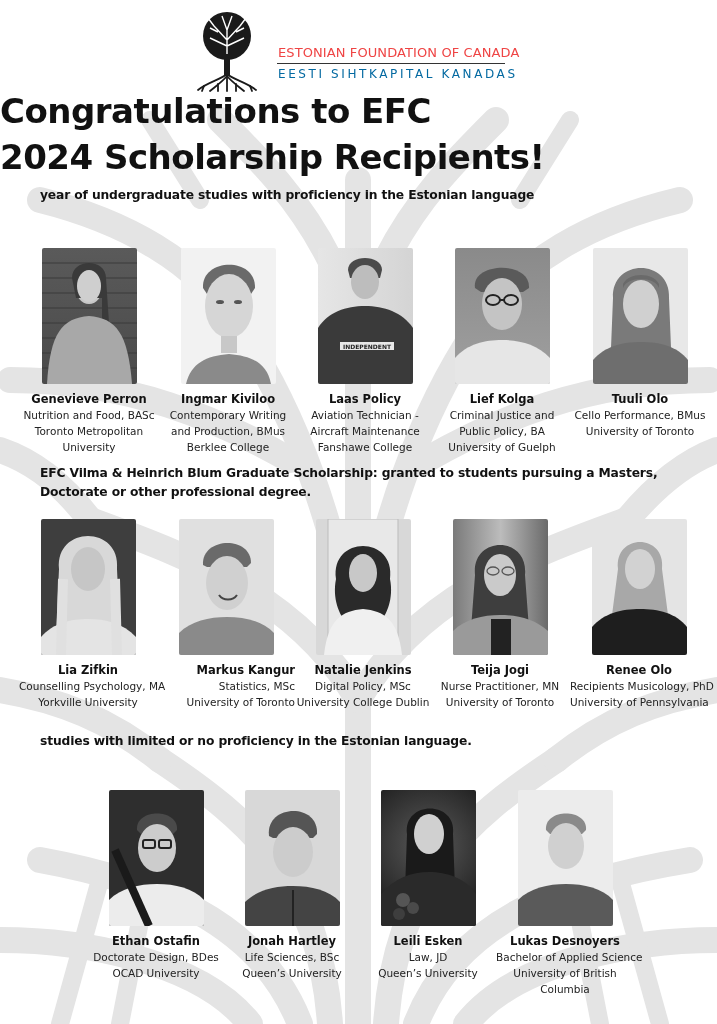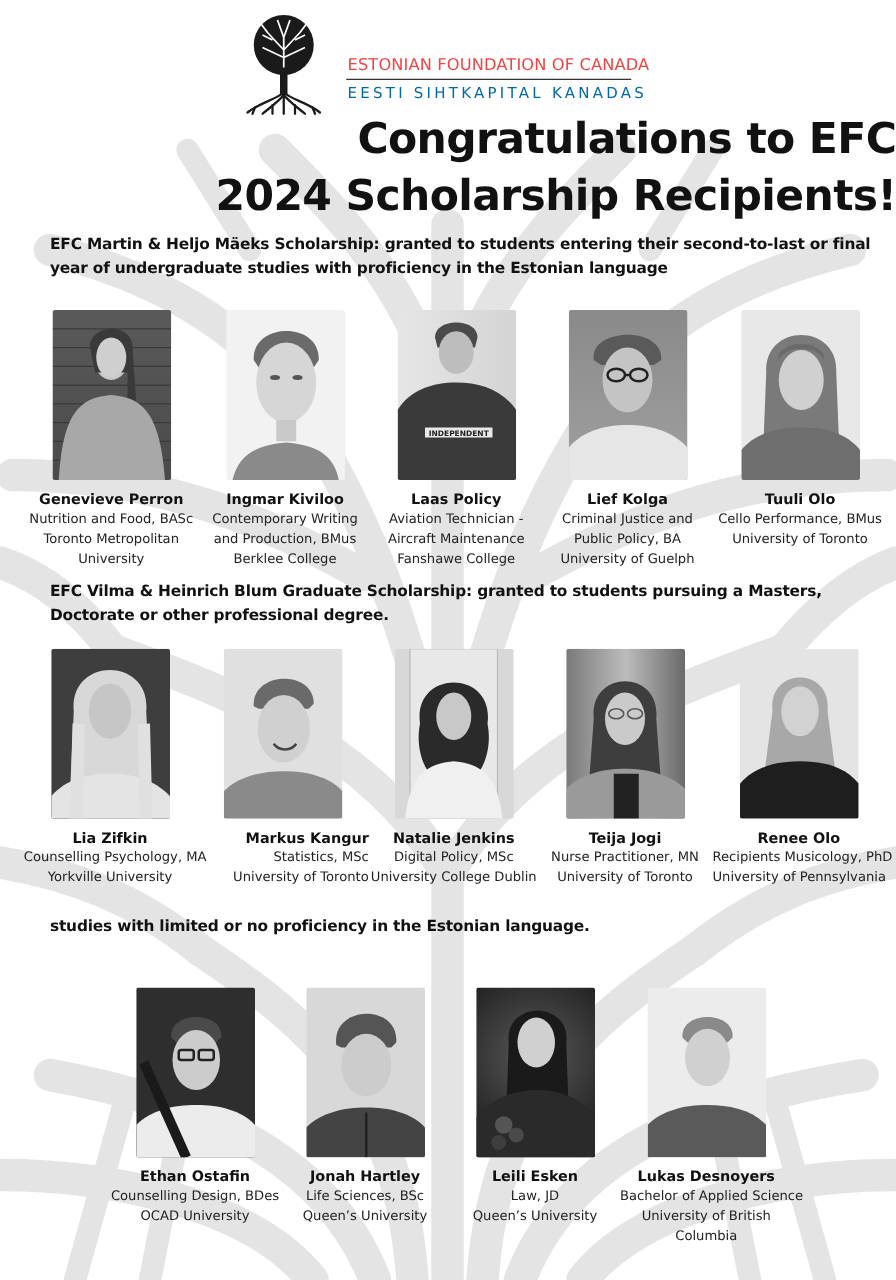--- a/index.html
+++ b/index.html
@@ -7,21 +7,21 @@
   body { position: relative; font-family: "DejaVu Sans", sans-serif; color: #111; }
 
   .bg-pattern { position: absolute; left: 0; top: 0; width: 717px; height: 1024px; z-index: 0; }
 
   .header { position: absolute; left: 190px; top: 8px; width: 330px; height: 86px; z-index: 1; }
   .logo-tree { position: absolute; left: 4px; top: 2px; width: 66px; height: 82px; }
   .org-en { position: absolute; left: 88px; top: 37px; font-size: 13px; letter-spacing: 0.1px; color: #ef4444; white-space: nowrap; font-family: "DejaVu Sans", sans-serif; }
   .org-rule { position: absolute; left: 87px; top: 55px; width: 228px; height: 1px; background: #333; }
   .org-et { position: absolute; left: 88px; top: 59px; font-size: 12px; letter-spacing: 2.6px; color: #0369a1; white-space: nowrap; }
 
-  .title { position: absolute; left: 0; top: 88px; width: 717px; text-align: right; font-weight: bold; font-size: 34px; line-height: 46px; z-index: 1; font-family: "DejaVu Sans", sans-serif; letter-spacing: -0.5px; }
+  .title { position: absolute; left: 0; top: 88px; width: 717px; text-align: left; font-weight: bold; font-size: 34px; line-height: 46px; z-index: 1; font-family: "DejaVu Sans", sans-serif; letter-spacing: -0.5px; }
 
   .section-desc { position: absolute; left: 40px; width: 660px; font-weight: bold; font-size: 12.3px; line-height: 19px; z-index: 1; letter-spacing: -0.15px; }
 
   .card { position: absolute; width: 138px; text-align: center; z-index: 1; }
   .photo { width: 95px; height: 136px; margin: 0 auto; border-radius: 2px; position: relative; overflow: hidden; }
   .photo .bgfill { position: absolute; inset: 0; }
   .photo svg { position: absolute; left: 0; top: 0; width: 95px; height: 136px; }
   .name { font-weight: bold; font-size: 11.5px; line-height: 16px; margin-top: 7px; white-space: nowrap; }
   .line { font-size: 10.5px; line-height: 16px; color: #222; white-space: nowrap; }
 </style>
@@ -83,21 +83,20 @@
   <div class="org-rule"></div>
   <div class="org-et">EESTI SIHTKAPITAL KANADAS</div>
 </div>
 
 <div class="title">
   <div>Congratulations to EFC</div>
   <div>2024 Scholarship Recipients!</div>
 </div>
 
 <div class="section-desc" style="top:186px;">
-  <div>EFC Martin &amp; Heljo Mäeks Scholarship: granted to students entering their second-to-last or final</div>
   <div>year of undergraduate studies with proficiency in the Estonian language</div>
 </div>
 
 <div class="card" style="left:20px; top:248px;">
   <div class="photo">
     <div class="bgfill" style="background:linear-gradient(#5a5a5a,#4a4a4a);"></div>
     <svg viewBox="0 0 95 136">
         <g stroke="#3a3a3a" stroke-width="1">
           <path d="M0 15H95M0 30H95M0 45H95M0 60H95M0 75H95M0 90H95M0 105H95M0 120H95"></path>
         </g>
@@ -278,21 +277,21 @@
         <ellipse cx="48" cy="58" rx="19" ry="24" fill="#cccccc"></ellipse>
         <g fill="none" stroke="#222" stroke-width="2">
           <rect x="34" y="50" width="12" height="8" rx="2"></rect>
           <rect x="50" y="50" width="12" height="8" rx="2"></rect>
         </g>
         <path d="M0 136 L0 110 C12 98 30 94 48 94 C66 94 84 98 95 110 L95 136Z" fill="#ececec"></path>
         <path d="M6 60 L40 136" stroke="#1a1a1a" stroke-width="8"></path>
       </svg>
   </div>
   <div class="name">Ethan Ostafin</div>
-  <div class="line">Counselling Design, BDes</div>
+  <div class="line">Doctorate Design, BDes</div>
   <div class="line">OCAD University</div>
 </div>
 
 <div class="card" style="left:223px; top:790px;">
   <div class="photo">
     <div class="bgfill" style="background:#d8d8d8;"></div>
     <svg viewBox="0 0 95 136">
         <path d="M24 46 C20 14 74 12 72 44 L68 48 L28 48Z" fill="#555"></path>
         <ellipse cx="48" cy="62" rx="20" ry="25" fill="#cccccc"></ellipse>
         <path d="M0 136 L0 112 C12 100 30 96 48 96 C66 96 84 100 95 112 L95 136Z" fill="#444"></path>

